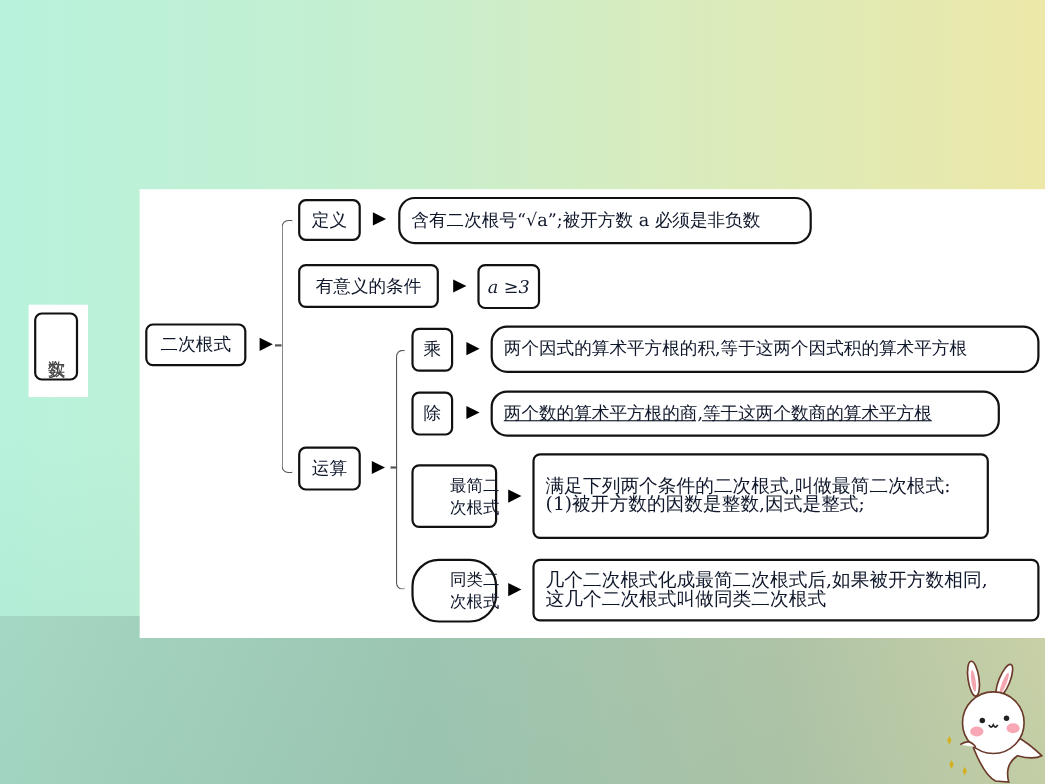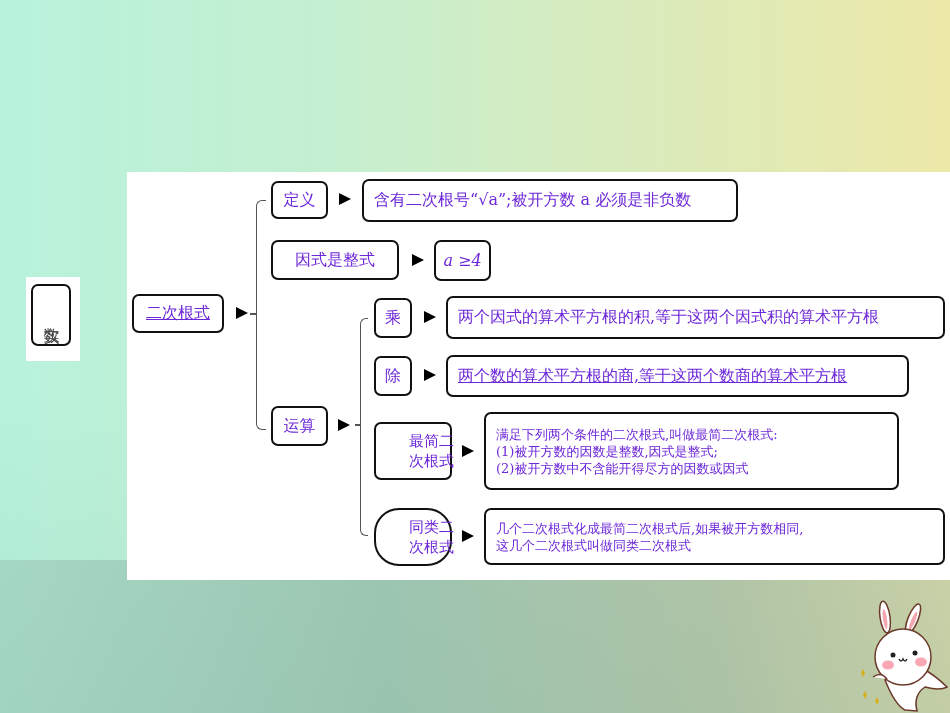--- a/index.html
+++ b/index.html
@@ -27,24 +27,24 @@
     writing-mode: vertical-rl; text-orientation: upright;
     font-size: 16px; color: #444; letter-spacing: 1px;
   }
   .panel {
     position: absolute; left: 127px; top: 172px; width: 823px; height: 408px;
     background: #fff;
   }
   .box {
     position: absolute; border: 2px solid #111; border-radius: 7px; box-sizing: border-box;
     display: flex; align-items: center; justify-content: center;
-    color: #6d28d9; font-size: 16px; background: #fff; white-space: nowrap;
+    color: #0f172a; font-size: 16px; background: #fff; white-space: nowrap;
   }
-  .box.left { justify-content: flex-start; padding-left: 10px; }
-  .box.multi { flex-direction: column; align-items: flex-start; justify-content: center; line-height: 17px; font-size: 13px; padding-left: 10px; }
+  .box.left { justify-content: flex-start; padding-left: 10px; border-radius: 15px; }
+  .box.multi { flex-direction: column; align-items: flex-start; justify-content: center; line-height: 17px; font-size: 17px; padding-left: 10px; }
   .box.stack { flex-direction: column; line-height: 20px; font-size: 15px; padding-left: 37px; }
   .arrow {
     position: absolute; width: 0; height: 0;
     border-top: 6px solid transparent; border-bottom: 6px solid transparent;
     border-left: 12px solid #000;
   }
   .bracket {
     position: absolute; border: 1.5px solid #555; border-right: none;
     border-radius: 6px 0 0 6px; box-sizing: border-box;
   }
@@ -57,42 +57,42 @@
 <body>
 
 <div class="bg-bottom"></div>
 <div class="bg-fade"></div>
 
 <div class="side-card"></div>
 <div class="side-box">实数</div>
 
 <div class="panel"></div>
 
-<div class="box" style="left:132px;top:294px;width:92px;height:39px;text-decoration:underline;">
+<div class="box" style="left:132px;top:294px;width:92px;height:39px;">
   <span>二次根式</span>
 </div>
 <div class="arrow" style="left:236px;top:307px;"></div>
 
 <div class="bracket" style="left:256px;top:200px;width:10px;height:230px;"></div>
 <div class="brace-tip" style="left:250px;top:313px;"></div>
 
 <div class="box" style="left:271px;top:181px;width:57px;height:38px;">
   <span>定义</span>
 </div>
 <div class="arrow" style="left:339px;top:193px;"></div>
 <div class="box left" style="left:362px;top:179px;width:376px;height:43px;">
   <span>含有二次根号“√a”;被开方数 a 必须是非负数</span>
 </div>
 
 <div class="box" style="left:271px;top:240px;width:128px;height:40px;">
-  <span>因式是整式</span>
+  <span>有意义的条件</span>
 </div>
 <div class="arrow" style="left:412px;top:254px;"></div>
 <div class="box" style="left:434px;top:240px;width:57px;height:41px;">
-  <span style="font-style:italic;">a ≥4</span>
+  <span style="font-style:italic;">a ≥3</span>
 </div>
 
 <div class="box" style="left:271px;top:406px;width:57px;height:40px;font-family:Liberation Serif, serif;">
   <span>运算</span>
 </div>
 <div class="arrow" style="left:338px;top:419px;"></div>
 
 <div class="bracket" style="left:360px;top:318px;width:8px;height:218px;"></div>
 <div class="brace-tip" style="left:355px;top:424px;"></div>
 
@@ -113,21 +113,20 @@
 </div>
 
 <div class="box stack" style="left:374px;top:422px;width:78px;height:58px;">
   <span>最简二</span>
   <span>次根式</span>
 </div>
 <div class="arrow" style="left:462px;top:445px;"></div>
 <div class="box multi" style="left:484px;top:412px;width:415px;height:78px;">
   <span>满足下列两个条件的二次根式,叫做最简二次根式:</span>
   <span>(1)被开方数的因数是整数,因式是整式;</span>
-  <span>(2)被开方数中不含能开得尽方的因数或因式</span>
 </div>
 
 <div class="box stack" style="left:374px;top:508px;width:78px;height:58px;border-radius:25px;">
   <span>同类二</span>
   <span>次根式</span>
 </div>
 <div class="arrow" style="left:462px;top:530px;"></div>
 <div class="box multi" style="left:484px;top:508px;width:461px;height:57px;">
   <span>几个二次根式化成最简二次根式后,如果被开方数相同,</span>
   <span>这几个二次根式叫做同类二次根式</span>

